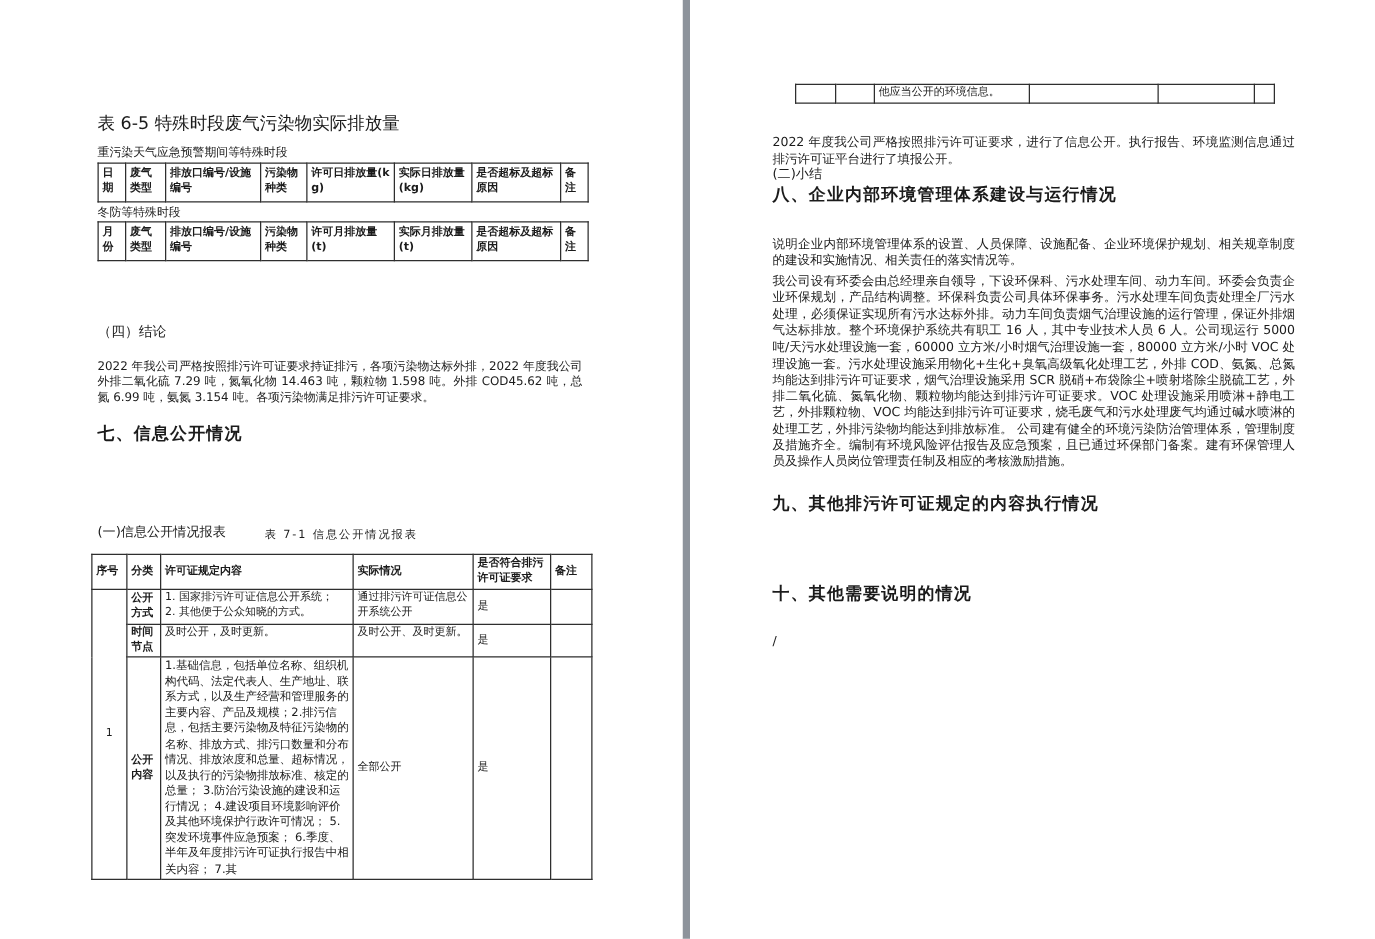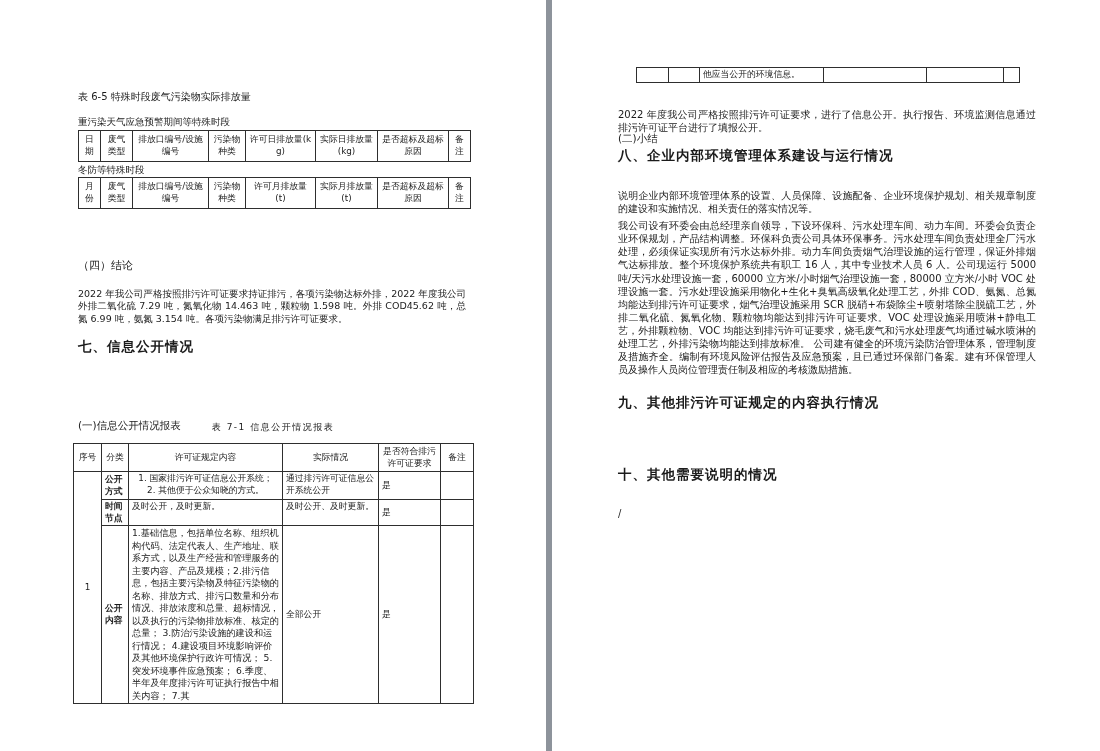--- a/index.html
+++ b/index.html
@@ -8,41 +8,41 @@
     background:#ffffff;color:#1b1b1b;
     font-family:"DejaVu Sans",sans-serif;
   }
   .abs{position:absolute;}
   .page{position:absolute;top:0;height:751px;background:#ffffff;}
   #pageL{left:0;width:546px;}
   #pageR{left:553px;width:547px;}
   .divider{position:absolute;top:0;left:546px;width:6px;height:751px;background:#8d939b;}
   .artifact{position:absolute;left:0;top:25px;width:13px;height:19px;background:#8d939b;}
 
-  .cap{font-size:10px;}
+  .cap{font-size:14px;}
   .cap-center{font-size:9px;letter-spacing:1.5px;text-align:center;}
   .lbl{font-size:9.5px;text-align:center;}
   .h1{font-size:13.5px;font-weight:bold;letter-spacing:1px;}
   .h2{font-size:11px;}
   .h3{font-size:10.5px;margin-top:48px;}
   .body-l{font-size:9.5px;line-height:12.4px;text-align:justify;}
   .body-r{font-size:10px;line-height:13.1px;text-align:justify;}
   .body-r p{margin:0 0 4px 0;}
 
   table.doc-table{border-collapse:collapse;table-layout:fixed;}
   .doc-table td,.doc-table th{
     border:1px solid #2e2e2e;padding:1px 3px;
     font-size:8.8px;line-height:1.32;overflow:hidden;
   }
-  .doc-table th{font-weight:normal;text-align:center;vertical-align:middle;word-break:break-all;}
+  .doc-table th{font-weight:bold;text-align:left;vertical-align:middle;word-break:break-all;}
   .cat{font-weight:bold;text-align:left;vertical-align:middle;word-break:break-all;}
   .num{text-align:center;vertical-align:middle;}
   .cell-top{vertical-align:top;text-align:left;}
   .cell-mid{vertical-align:middle;text-align:left;}
-  .pre{white-space:pre-line;text-align:center;}
+  .pre{white-space:pre-line;}
 </style>
 </head>
 <body>
 
 <div class="artifact"></div>
 <div class="divider"></div>
 
 <div class="page" id="pageL">
 
   <div class="abs cap" style="left:78px;top:90px;">表 6-5 特殊时段废气污染物实际排放量</div>

